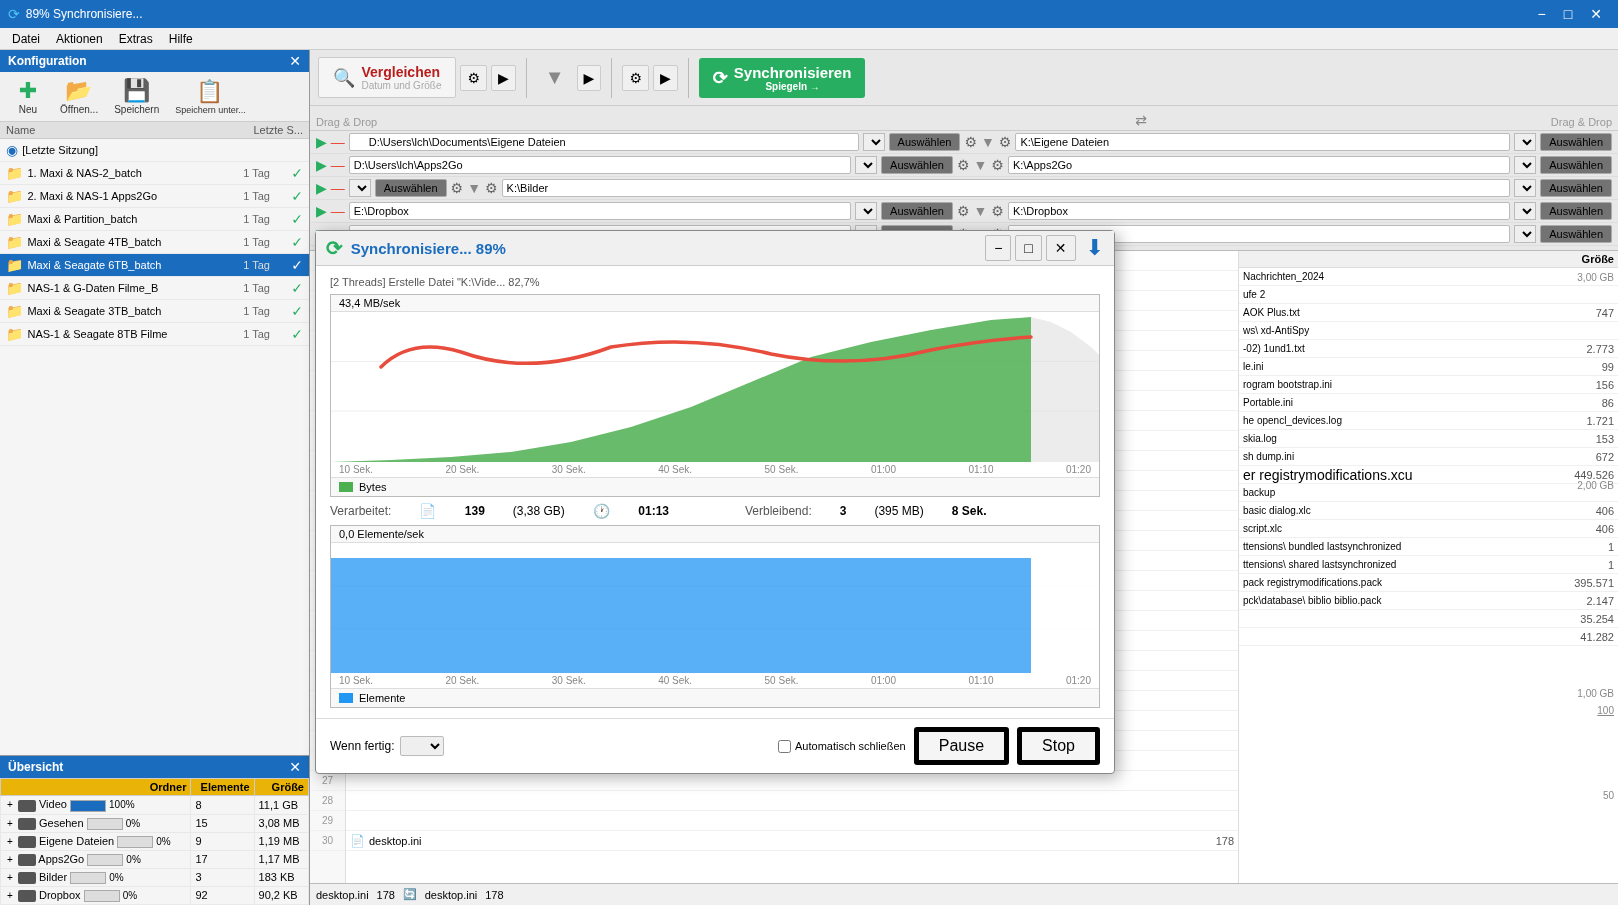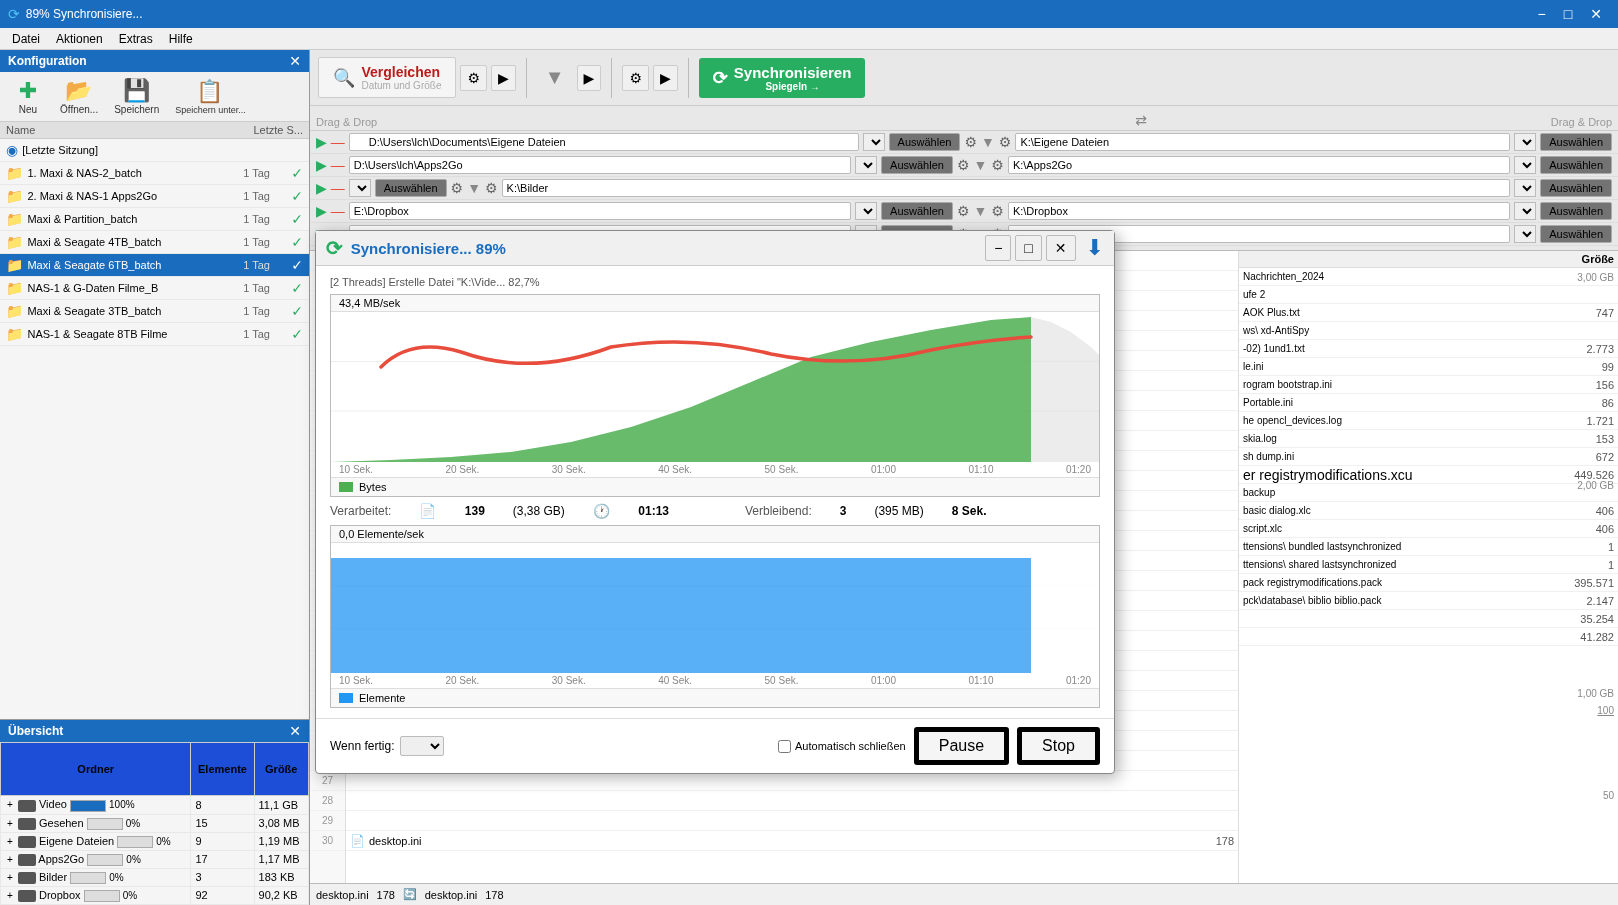--- a/index.html
+++ b/index.html
@@ -42,21 +42,21 @@
     .config-name { flex: 1; font-size: 11px; }
     .config-days { font-size: 11px; color: #666; margin-right: 8px; min-width: 40px; }
     .config-item.selected .config-days { color: #ddd; }
     .config-check { color: #27ae60; font-size: 14px; }
 
     
     .ubersicht-panel { background: #f5f5f5; border-top: 1px solid #999; }
     .ubersicht-header { background: #1a6cbe; color: white; padding: 3px 8px; display: flex; justify-content: space-between; align-items: center; font-weight: bold; font-size: 12px; }
 
     .order-table { width: 100%; border-collapse: collapse; }
-    .order-table th { background: #1d4ed8; padding: 20px 4px; border: 1px solid #ccc; font-size: 11px; text-align: center; }
+    .order-table th { background: #eab308; padding: 2px 4px; border: 1px solid #ccc; font-size: 11px; text-align: right; }
     .order-table td { padding: 2px 4px; border: 1px solid #e8e8e8; font-size: 11px; }
     .progress-bar-outer { background: #ddd; height: 12px; width: 36px; display: inline-block; border: 1px solid #aaa; vertical-align: middle; }
     .progress-bar-inner { background: #1a6cbe; height: 100%; }
     .expand-btn { font-size: 10px; cursor: pointer; margin: 0 2px; }
 
     
     .right-panel { flex: 1; background: #fff; display: flex; flex-direction: column; position: relative; }
 
     
     .top-toolbar { display: flex; align-items: center; background: #e8e8e8; border-bottom: 1px solid #ccc; padding: 4px 8px; gap: 6px; height: 56px; }

